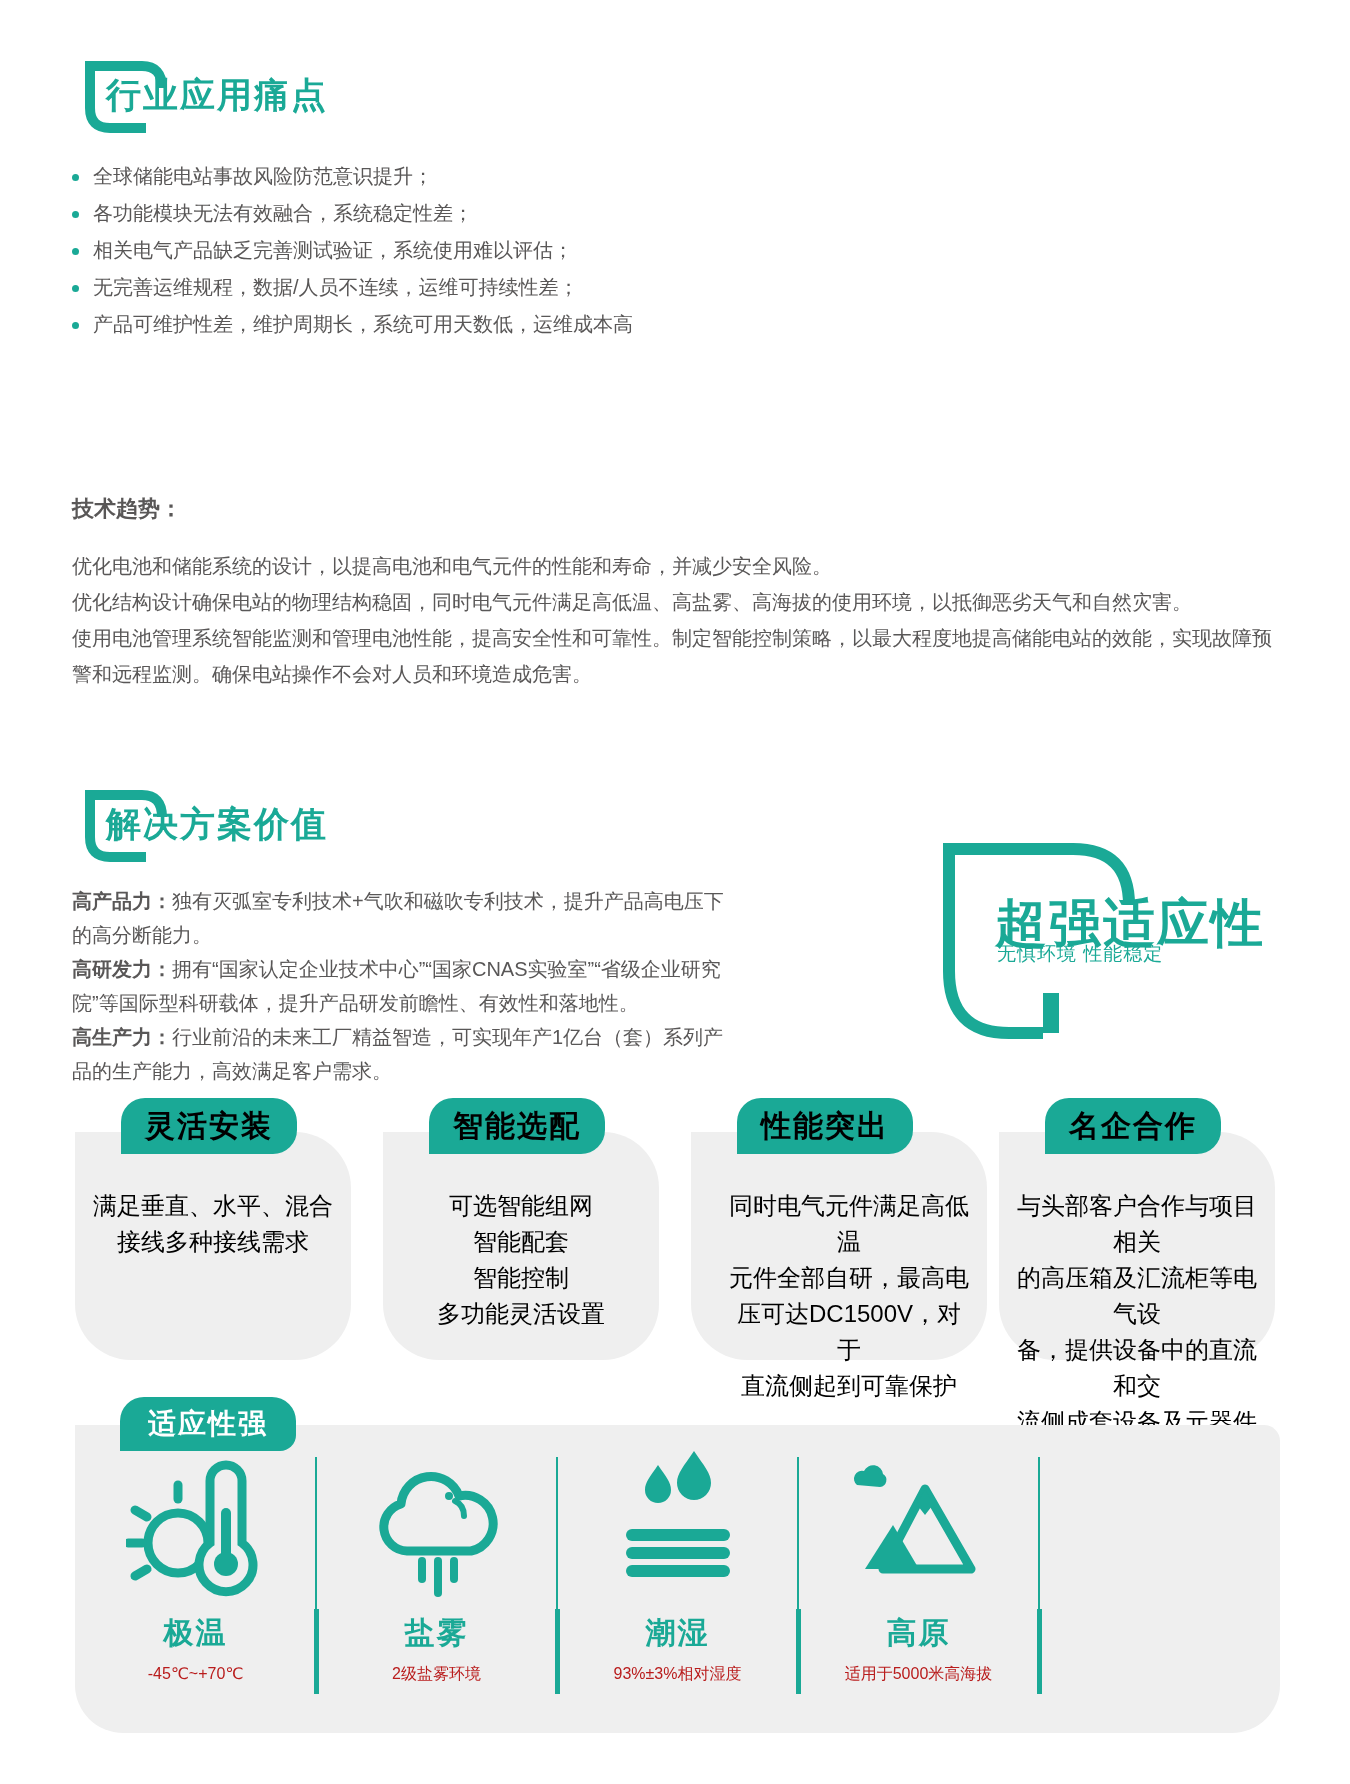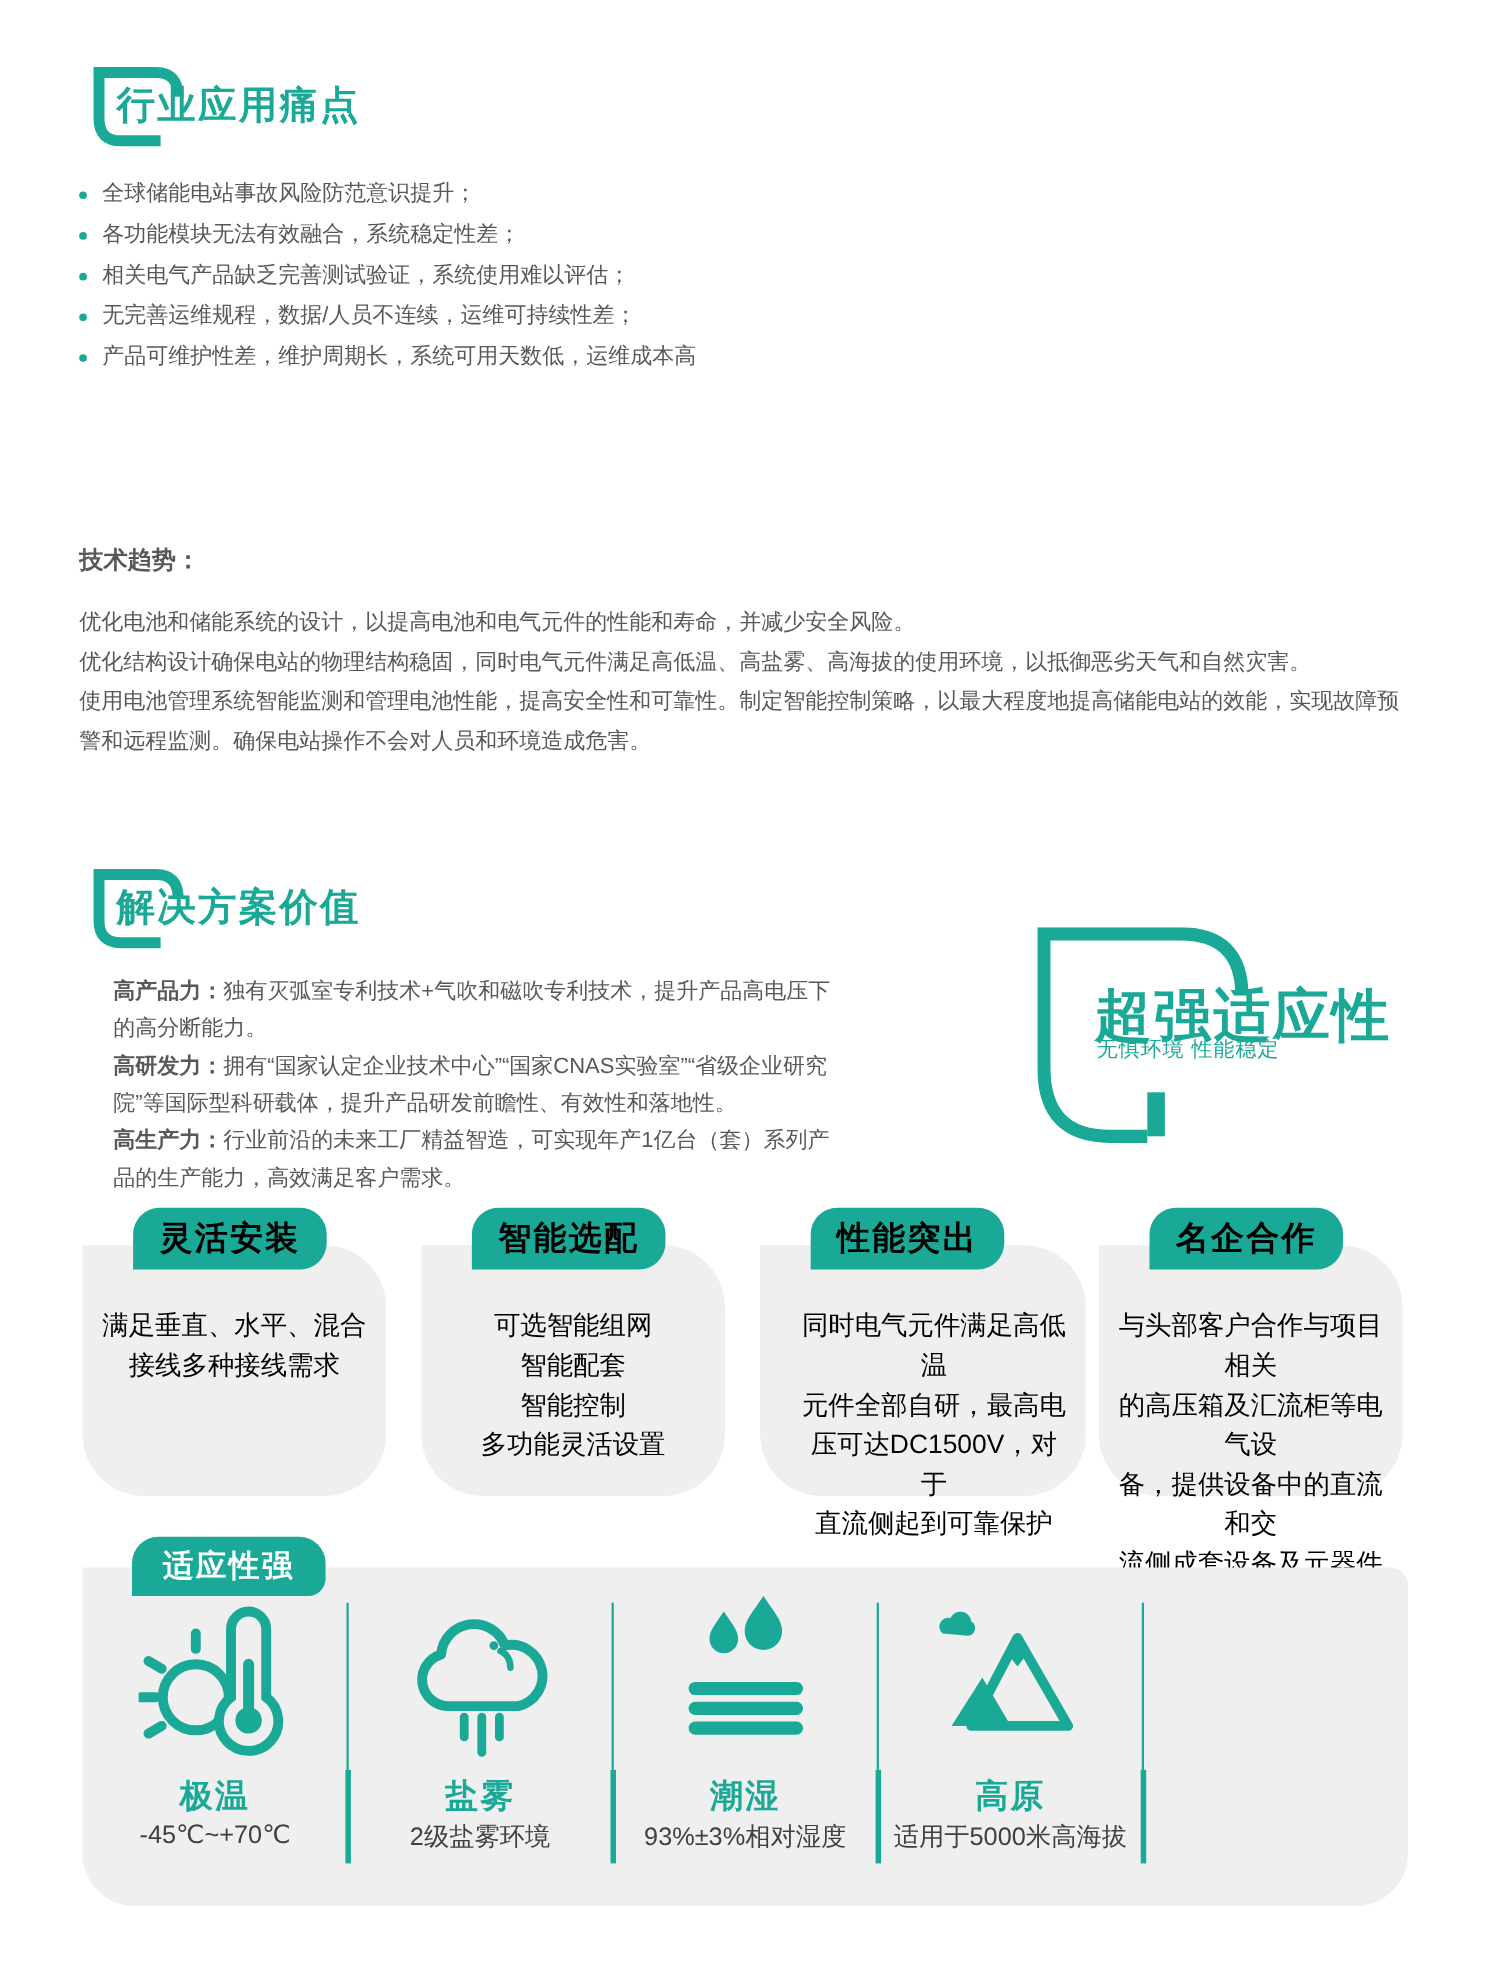--- a/index.html
+++ b/index.html
@@ -17,21 +17,21 @@
   
   .bullets{position:absolute;left:72px;top:166px;margin:0;padding:0;list-style:none;}
   .bullets li{display:flex;align-items:flex-start;margin-bottom:16px;height:21px;}
   .bullets .dot{width:7px;height:7px;border-radius:50%;background:#1AA996;margin:8px 14px 0 0;flex:none;}
   .bullets .btxt{font-size:20px;line-height:21px;color:#595757;}
   
   .tech{position:absolute;left:72px;top:494px;width:1212px;}
   .tech h3{margin:0 0 24px 0;font-size:22px;font-weight:700;color:#595757;}
   .tech p{margin:0;font-size:20px;line-height:36px;color:#595757;}
   
-  .values{position:absolute;left:72px;top:884px;width:668px;margin-left:31px;}
+  .values{position:absolute;left:72px;top:884px;width:668px;}
   .values p{margin:0;font-size:20px;line-height:34px;color:#595757;}
   .values b{font-weight:700;color:#595757;}
   
   .callout{position:absolute;left:943px;top:843px;width:400px;height:200px;}
   .callout svg{position:absolute;left:0;top:0;}
   .callout-title{
     position:absolute;left:52px;top:46px;font-size:52px;font-weight:700;
     color:#1AA996;white-space:nowrap;letter-spacing:2px;
   }
   .callout-sub{
@@ -59,21 +59,21 @@
   }
   .panel-pill{
     position:absolute;top:-28px;left:45px;background:#1AA996;color:#ffffff;
     font-size:28px;font-weight:700;line-height:54px;padding:0 28px;
     border-radius:24px 24px 16px 0;letter-spacing:2px;white-space:nowrap;z-index:2;
   }
   .cols{position:absolute;left:0;top:0;width:100%;height:100%;display:flex;}
   .col{width:20%;padding-top:26px;text-align:center;}
   .col svg{display:block;margin:0 auto;}
   .col-title{margin-top:12px;font-size:30px;font-weight:700;color:#1AA996;letter-spacing:2px;}
-  .col-desc{font-size:23px;color:#404040;}
+  .col-desc{margin-top:10px;font-size:16px;color:#b91c1c;}
   .divider{position:absolute;top:0;width:0;height:100%;}
   .divider .thin{position:absolute;left:-1px;top:32px;width:2px;height:152px;background:#1AA996;}
   .divider .thick{position:absolute;left:-2.5px;top:184px;width:5px;height:85px;background:#1AA996;}
 </style>
 </head>
 <body>
 
 <div class="page">
 
   <div class="sec-header" style="top:58px;">

